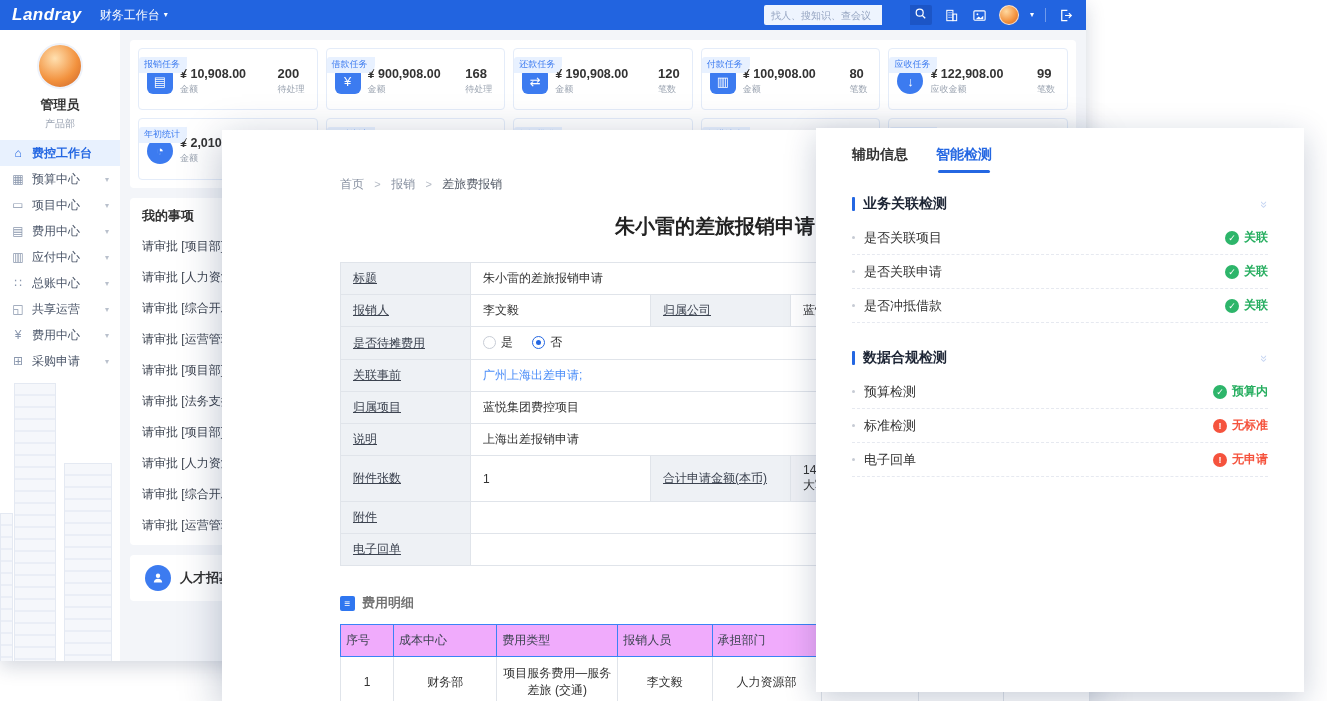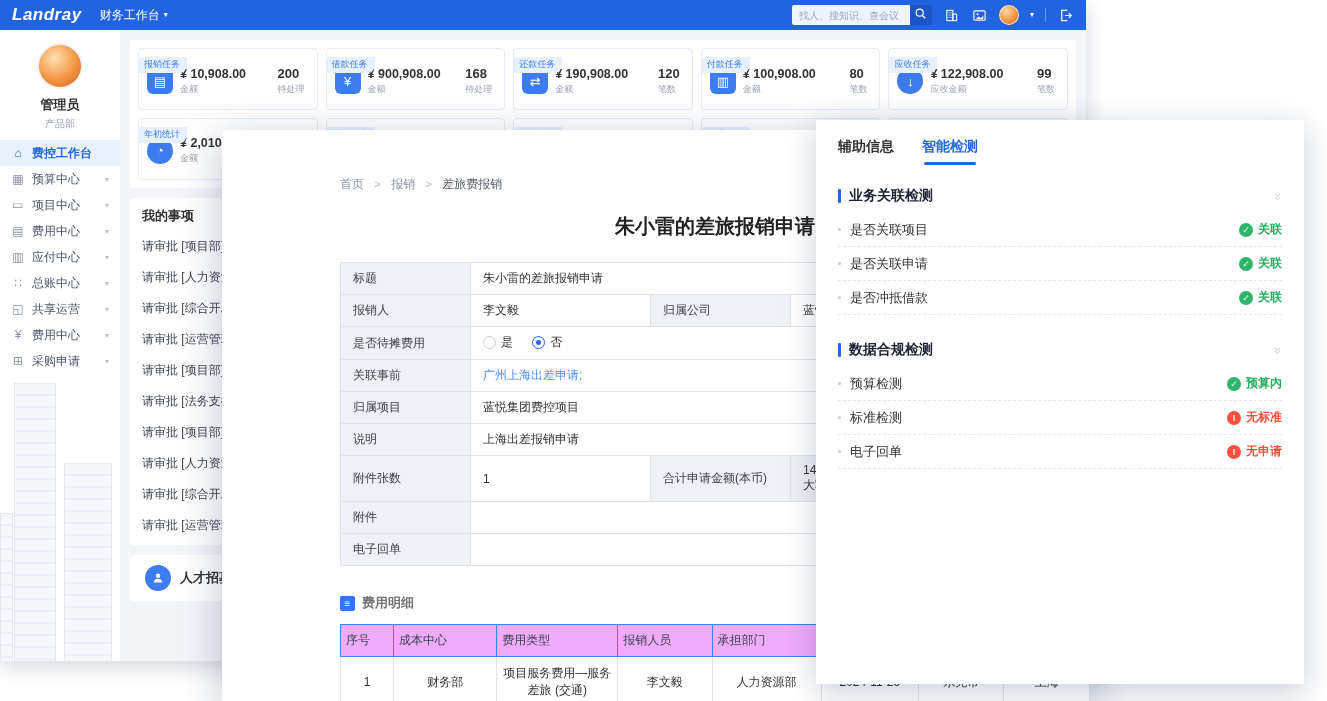--- a/index.html
+++ b/index.html
@@ -11,21 +11,21 @@
   .app { position:absolute; left:0; top:0; width:1086px; height:661px; background:#f3f5f9;
     box-shadow:0 6px 18px rgba(20,40,80,.18); z-index:1; overflow:hidden; }
 
   
   .topbar { position:absolute; left:0; top:0; width:100%; height:30px; background:#2264e0;
     display:flex; align-items:center; padding:0 12px; color:#fff; }
   .logo { font-style:italic; font-weight:bold; font-size:17px; letter-spacing:.5px; }
   .workspace { margin-left:18px; font-size:12px; display:flex; align-items:center; gap:4px; cursor:pointer; }
   .caret { font-size:8px; line-height:1; }
   .topbar-right { margin-left:auto; display:flex; align-items:center; gap:11px; }
-  .searchbox { display:flex; align-items:center; height:20px; border-radius:2px; overflow:hidden; }
+  .searchbox { display:flex; align-items:center; height:20px; border-radius:2px; overflow:hidden;gap:28px; }
   .search-input { width:118px; height:20px; border:none; outline:none; background:#eef4fe;
     font-size:10px; padding:0 7px; color:#333; font-family:inherit; }
   .search-input::placeholder { color:#97a6c2; }
   .search-btn { width:22px; height:20px; background:#1c55c6; display:flex; align-items:center; justify-content:center; cursor:pointer; }
   .bar-icon { width:17px; height:17px; display:flex; align-items:center; justify-content:center; cursor:pointer; }
   .bar-icon svg { width:15px; height:15px; display:block; }
   .avatar-sm { width:20px; height:20px; border-radius:50%; cursor:pointer;
     background:radial-gradient(circle at 35% 30%, #ffd9a0, #f2913d 60%, #c8622a); border:1px solid rgba(255,255,255,.7); }
   .bar-divider { width:1px; height:14px; background:rgba(255,255,255,.35); }
 
@@ -85,21 +85,21 @@
   .breadcrumb { font-size:12px; color:#8a93a3; }
   .breadcrumb .bc-link { cursor:pointer; }
   .breadcrumb .sep { margin:0 7px; color:#b4bac4; font-size:11px; }
   .breadcrumb .current { color:#555c68; }
   .doc-title { width:750px; text-align:center; font-size:20px; font-weight:bold; color:#222;
     margin:20px 0 22px; white-space:nowrap; }
 
   table.detail-form { width:750px; border-collapse:collapse; table-layout:fixed; }
   .detail-form td { border:1px solid #e0e4ea; font-size:12px; padding:7px 12px; color:#333;
     vertical-align:middle; word-break:break-all; }
-  .detail-form td.lbl { background:#eef1f5; color:#3c4350; }
+  .detail-form td.lbl { background:#eef1f5; color:#3c4350;text-decoration:underline; }
   .detail-form td.val { background:#fff; }
   .detail-form td.val.shade { background:#eef0f4; }
   .link { color:#4b8df8; cursor:pointer; }
   .radio { display:inline-flex; align-items:center; margin-right:16px; cursor:pointer; }
   .radio-circle { width:13px; height:13px; border:1px solid #c8cdd6; border-radius:50%;
     margin-right:5px; background:#fff; position:relative; }
   .radio.checked .radio-circle { border-color:#2467e2; }
   .radio.checked .radio-circle::after { content:""; position:absolute; left:3px; top:3px;
     width:5px; height:5px; border-radius:50%; background:#2467e2; }
 
@@ -108,22 +108,22 @@
     display:flex; align-items:center; justify-content:center; font-size:10px; }
   .expense-title { font-size:13px; font-weight:bold; color:#737373; }
 
   table.expense-table { width:750px; border-collapse:collapse; table-layout:fixed; margin-top:12px; }
   .expense-table th { background:#f0abfc; border:1px solid #3b82f6; font-size:12px; font-weight:normal;
     color:#3c4350; padding:7px 5px; text-align:left; word-break:break-all; }
   .expense-table td { background:#fff; border:1px solid #e0e4ea; font-size:12px; color:#333;
     padding:8px 5px; text-align:center; word-break:break-all; }
 
   
-  .panel { position:absolute; left:816px; top:120px; width:488px; height:564px; background:#fff;
-    z-index:10; box-shadow:0 8px 30px rgba(15,35,80,.22); padding:18px 22px; overflow:hidden; }
+  .panel { position:absolute; left:816px; top:128px; width:488px; height:564px; background:#fff;
+    z-index:10; box-shadow:0 8px 30px rgba(15,35,80,.22); padding:18px 36px; overflow:hidden; }
   .tabs { display:flex; gap:28px; margin-bottom:22px; }
   .tab { font-size:14px; font-weight:bold; color:#333; padding-bottom:9px; position:relative; cursor:pointer; }
   .tab.active { color:#2467e2; }
   .tab.active::after { content:""; position:absolute; left:2px; right:2px; bottom:0; height:3px;
     background:#2467e2; border-radius:2px; }
   .section-header { display:flex; align-items:center; margin:4px 0 8px; }
   .section-header.second { margin-top:26px; }
   .section-bar { width:3px; height:14px; background:#2467e2; border-radius:1px; margin-right:8px; }
   .section-title { font-size:14px; font-weight:bold; color:#1c2434; }
   .collapse-icon { margin-left:auto; color:#c3d3f1; font-size:13px; display:inline-block;

